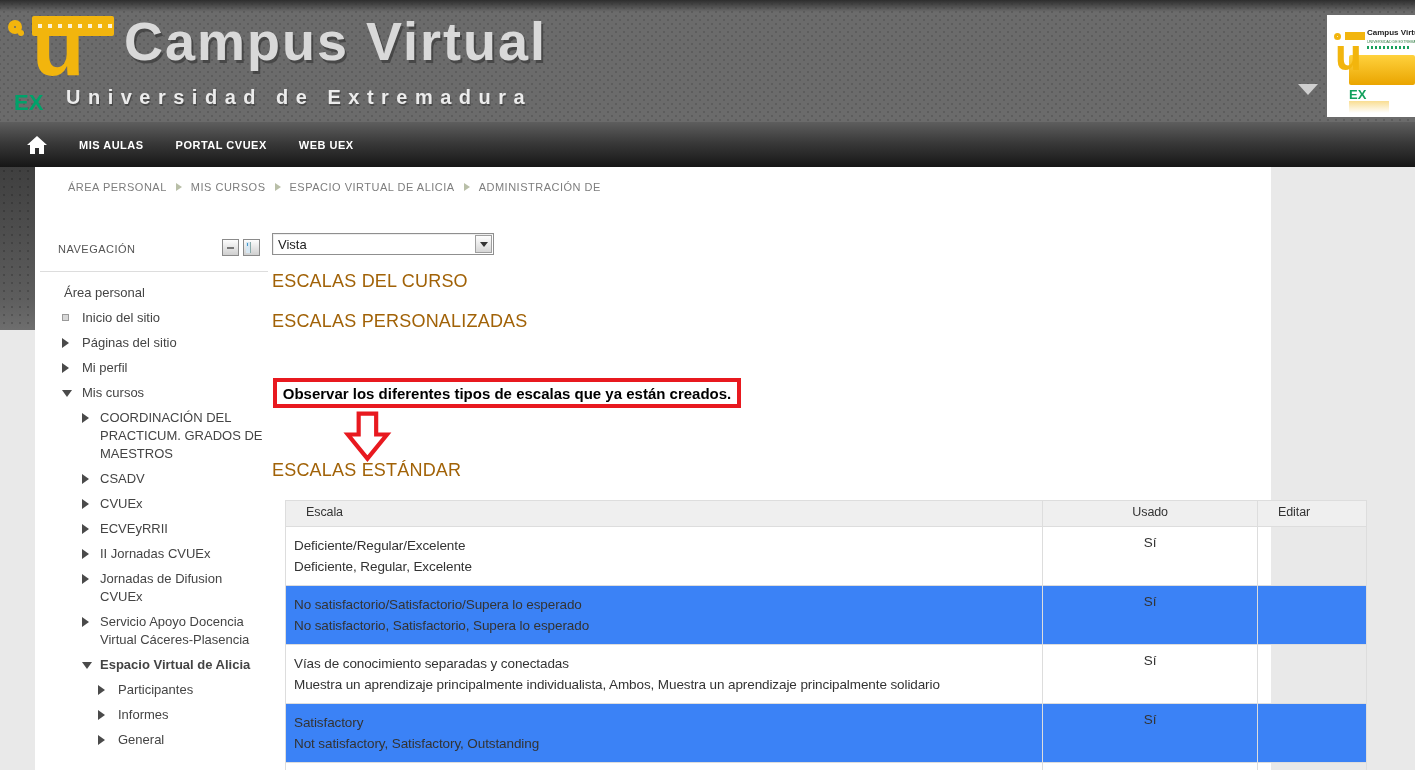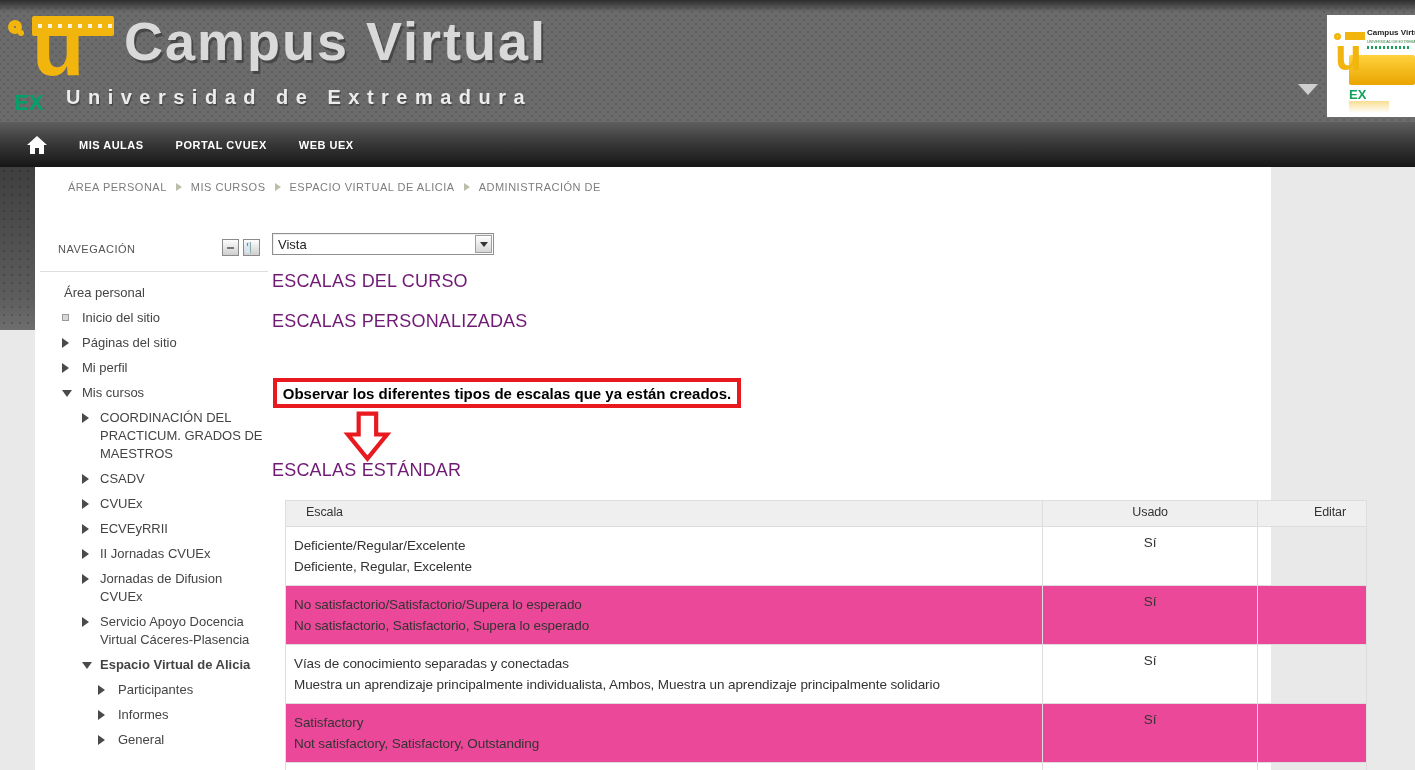--- a/index.html
+++ b/index.html
@@ -91,38 +91,38 @@
   .tree li.bold{font-weight:bold;}
 
   
   .main{position:absolute;left:237px;top:0;width:1130px;height:603px;}
   .view-select{position:absolute;left:0;top:66px;width:222px;height:22px;border:1px solid #8f8f8f;
     background:#fff;cursor:pointer;box-shadow:inset 1px 1px 0 #eee;}
   .view-select .val{position:absolute;left:5px;top:3px;font-size:13px;color:#222;}
   .view-select .btn{position:absolute;right:1px;top:1px;width:17px;height:18px;
     background:linear-gradient(#fefefe,#d6d6d6);border:1px solid #9f9f9f;display:flex;align-items:center;justify-content:center;}
   .view-select .btn::after{content:"";width:0;height:0;border-left:4px solid transparent;border-right:4px solid transparent;border-top:5px solid #333;}
-  .h-main{position:absolute;font-size:18px;font-weight:500;color:#701a75;letter-spacing:.2px;margin:0;}
+  .h-main{position:absolute;font-size:18px;font-weight:500;color:#a16207;letter-spacing:.2px;margin:0;}
   .h1{left:0;top:104px;} .h2{left:0;top:144px;} .h3{left:0;top:293px;}
   .annotation{position:absolute;left:1px;top:211px;width:468px;height:30px;border:4px solid #e8191f;
     background:#fff;display:flex;align-items:center;justify-content:center;}
   .annotation .txt{font-size:15px;font-weight:bold;color:#000;white-space:nowrap;}
   .red-arrow{position:absolute;left:70px;top:240px;}
 
   
   .scales-table{position:absolute;left:13px;top:333px;width:1082px;border-collapse:collapse;
     font-size:13.5px;color:#333;letter-spacing:-.1px;}
   .scales-table th,.scales-table td{border:1px solid #ddd;vertical-align:top;}
   .scales-table th{background:#efefef;font-weight:normal;font-size:12.5px;color:#333;height:26px;padding:4px 20px;}
   .scales-table th.c-escala{text-align:left;width:758px;}
   .scales-table th.c-usado{width:215px;}
-  .scales-table th.c-editar{width:109px;text-align:right;}
+  .scales-table th.c-editar{width:109px;text-align:left;}
   .scales-table td{height:57px;padding:8px 8px;}
   .scales-table td.usado{text-align:center;}
-  .scales-table tr.alt td{background:#ec4899;}
+  .scales-table tr.alt td{background:#3b82f6;}
   .scale-name{line-height:21px;}
   .scale-items{line-height:21px;}
 </style>
 </head>
 <body>
 
 <div class="page">
 
   <div class="header">
     <div class="logo-mark">

